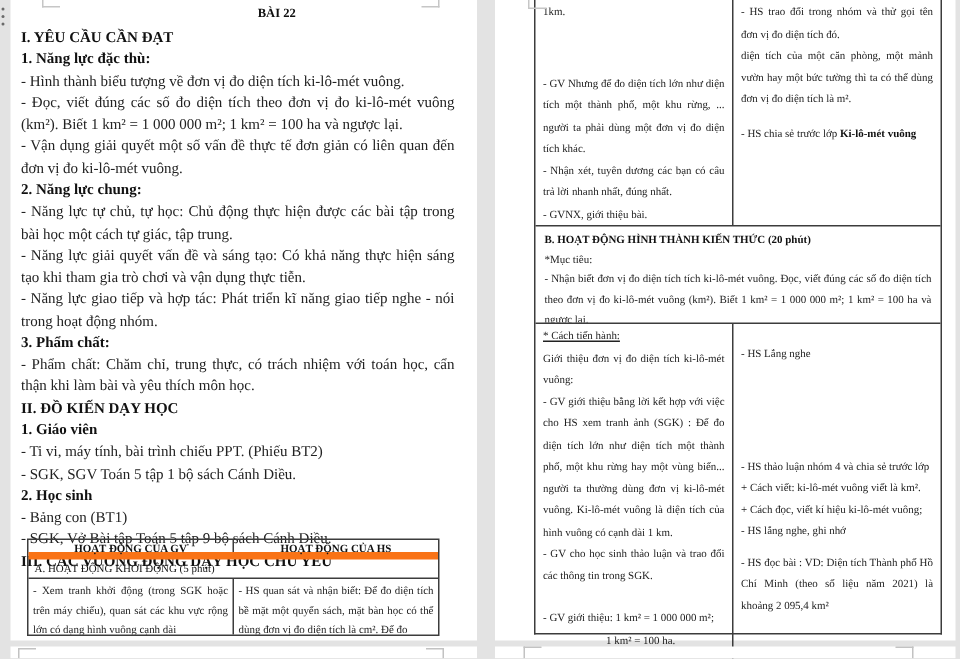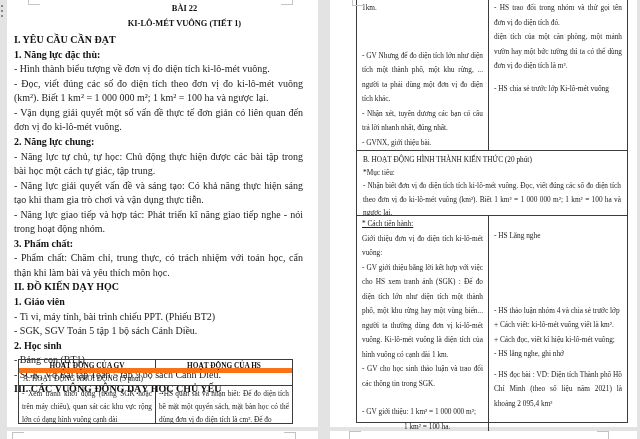--- a/index.html
+++ b/index.html
@@ -33,21 +33,21 @@
   .rtable{position:absolute;left:26px;top:0;width:272px;height:423px;box-sizing:border-box;
           border-left:1px solid #3c3c3c;border-right:1px solid #3c3c3c;border-bottom:1px solid #3c3c3c;
           font-size:7.3px;line-height:14.5px;}
   .rtable .r1{display:flex;height:150px;box-sizing:border-box;}
   .rtable .r2{height:65px;border-top:1px solid #3c3c3c;box-sizing:border-box;
               padding:2px 6px 0 6px;line-height:13.2px;text-align:justify;overflow:hidden;}
   .rtable .r3{display:flex;height:272px;border-top:1px solid #3c3c3c;box-sizing:border-box;}
   .rtable .cL{width:132px;border-right:1px solid #3c3c3c;box-sizing:border-box;
               padding:1px 5px 0 5px;text-align:justify;overflow:hidden;}
   .rtable .cR{flex:1;box-sizing:border-box;padding:1px 5px 0 5px;text-align:justify;overflow:hidden;}
-  .rtable .b{font-weight:normal;color:#111;}
+  .rtable .b{font-weight:bold;color:#111;}
   .rtable .underline{text-decoration:underline;}
   .sp{display:block;}
   .indent{padding-left:42px;}
 
   
   .mark{position:absolute;box-sizing:border-box;}
   .m-bl{border-bottom:1px solid #c6c6c6;border-left:1px solid #c6c6c6;}
   .m-br{border-bottom:1px solid #c6c6c6;border-right:1px solid #c6c6c6;}
   .m-tl{border-top:1px solid #c2c2c2;border-left:1px solid #c2c2c2;}
   .m-tr{border-top:1px solid #c2c2c2;border-right:1px solid #c2c2c2;}
@@ -62,21 +62,20 @@
 
   <div class="dots">
       <i></i>
       <i></i>
       <i></i>
     </div>
 
   <div class="page" id="pageL">
     <div class="titles">
       <div>BÀI 22</div>
-      <div>KI-LÔ-MÉT VUÔNG (TIẾT 1)</div>
     </div>
     <div class="content">
       <div class="h">I. YÊU CẦU CẦN ĐẠT</div>
       <div class="sh">1. Năng lực đặc thù:</div>
       <div class="p">- Hình thành biểu tượng về đơn vị đo diện tích ki-lô-mét vuông.</div>
       <div class="p">- Đọc, viết đúng các số đo diện tích theo đơn vị đo ki-lô-mét vuông (km²). Biết 1 km² = 1 000 000 m²; 1 km² = 100 ha và ngược lại.</div>
       <div class="p">- Vận dụng giải quyết một số vấn đề thực tế đơn giản có liên quan đến đơn vị đo ki-lô-mét vuông.</div>
       <div class="sh">2. Năng lực chung:</div>
       <div class="p">- Năng lực tự chủ, tự học: Chủ động thực hiện được các bài tập trong bài học một cách tự giác, tập trung.</div>
       <div class="p">- Năng lực giải quyết vấn đề và sáng tạo: Có khả năng thực hiện sáng tạo khi tham gia trò chơi và vận dụng thực tiễn.</div>

